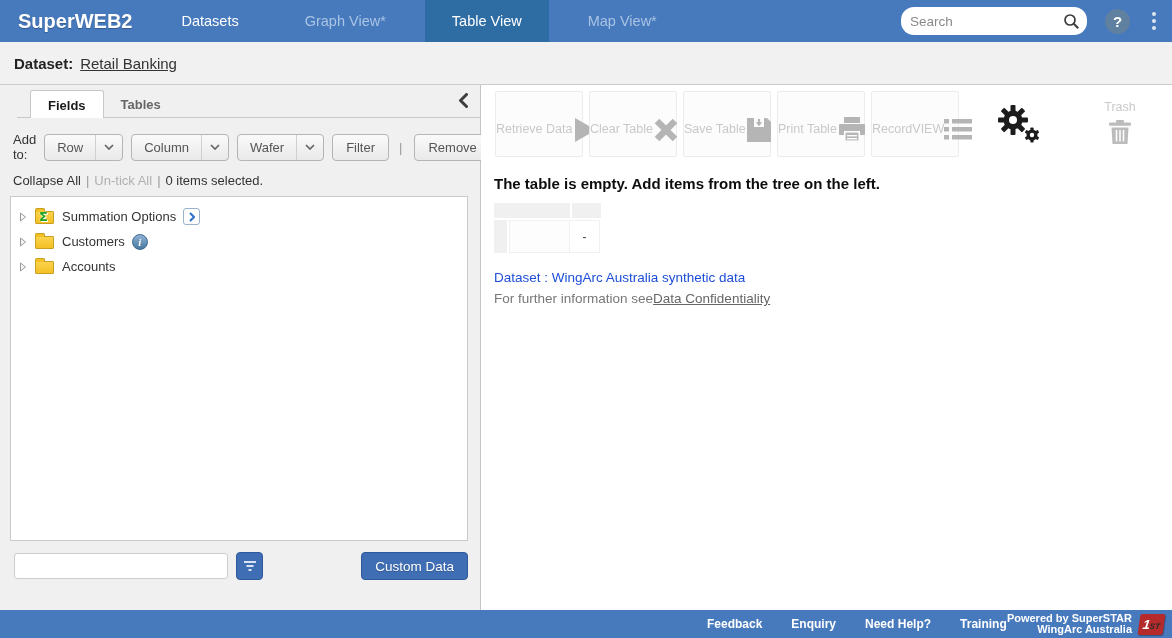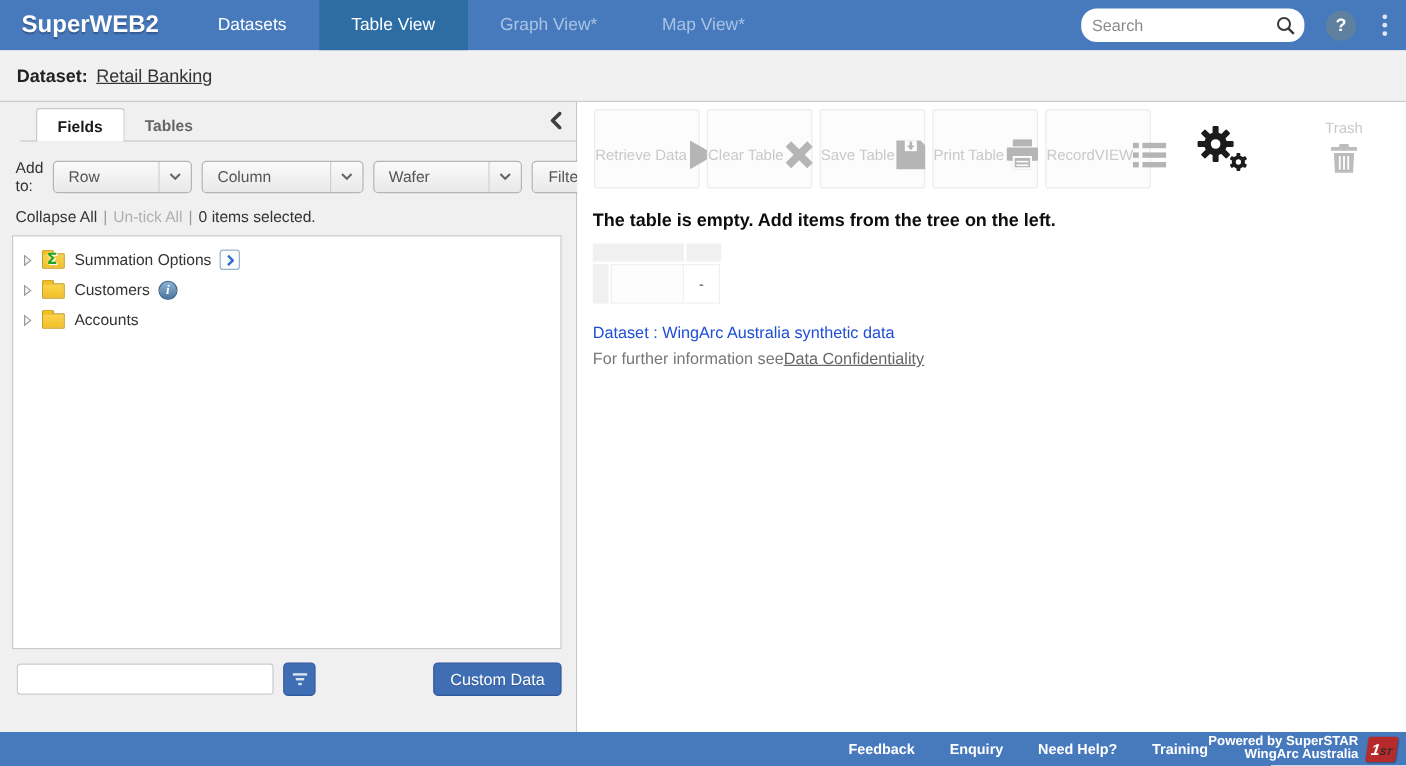--- a/index.html
+++ b/index.html
@@ -2,21 +2,21 @@
 <html><head>
 <meta charset="utf-8">
 <style>
   * { margin:0; padding:0; box-sizing:border-box; }
   html,body { width:1172px; height:638px; }
   body { position:relative; font-family:"Liberation Sans",sans-serif; background:#fff; overflow:hidden; }
 
   
   .header { position:absolute; top:0; left:0; right:0; height:42px; background:#4779bd; display:flex; align-items:center; }
   .logo { font-size:20px; font-weight:bold; color:#fff; padding:0 22px 0 18px; text-shadow:0 1px 1px rgba(0,0,0,.25); }
-  .nav { display:flex; height:100%; }
+  .nav { display:flex; height:100%;gap:12px; }
   .nav-item { display:flex; align-items:center; padding:0 27px; color:#fff; font-size:14.5px; cursor:pointer; }
   .nav-item.active { background:#2e6da4; }
   .nav-item.disabled { color:#a9c4e3; }
   .header-right { margin-left:auto; display:flex; align-items:center; padding-right:16px; }
   .search-box { position:relative; width:186px; height:28px; background:#fff; border-radius:13px; }
   .search-box input { width:100%; height:100%; border:none; outline:none; padding:0 32px 0 9px; font-size:13.5px; color:#333; font-family:inherit; background:transparent; }
   .search-box input::placeholder { color:#8a8a8a; }
   .search-mag { position:absolute; right:7px; top:6px; }
   .help-icon { width:25px; height:25px; border-radius:50%; background:#60809f; color:#fff; font-size:15px; font-weight:bold; display:flex; align-items:center; justify-content:center; margin-left:18px; cursor:pointer; }
   .kebab { margin-left:22px; width:4px; height:4px; border-radius:50%; background:#dfe7f1; box-shadow:0 7px 0 #dfe7f1, 0 14px 0 #dfe7f1; position:relative; top:-7px; cursor:pointer; }
@@ -34,21 +34,21 @@
   .tabs { display:flex; padding:5px 0 0 13px; border-bottom:1px solid #c8c8c8; height:33px; position:relative;margin-left:17px; }
   .tab { font-size:13px; font-weight:bold; padding:7px 17px 8px; color:#666; cursor:pointer; }
   .tab.active { background:#fff; color:#1a1a1a; border:1px solid #c8c8c8; border-bottom:none; border-radius:3px 3px 0 0; margin-bottom:-1px; }
   .panel-collapse { position:absolute; right:12px; top:8px; cursor:pointer; }
 
   
   .addto { display:flex; align-items:center; margin:14px 0 0 13px; font-size:13px; color:#333; }
   .btn { display:inline-flex; align-items:center; height:27px; background:linear-gradient(#fafafa,#e9e9e9); border:1px solid #b5b5b5; border-radius:4px; font-size:13px; color:#555; cursor:pointer; }
   .btn .btxt { padding:0 12px; }
   .btn .caret { border-left:1px solid #cfcfcf; height:100%; display:flex; align-items:center; padding:0 8px; }
-  .addto .btn { margin-left:8px;gap:37px; }
+  .addto .btn { margin-left:8px; }
   .addto .sep { margin:0 4px 0 10px; color:#999; }
   .addto .btn.plain .btxt { padding:0 13px; }
 
   
   .sel-row { margin:11px 0 0 13px; font-size:13px; color:#333; }
   .sel-row .lnk { cursor:pointer; }
   .sel-row .dis { color:#b0b0b0; }
   .sel-row .sep { color:#999; margin:0 5px; }
 
   
@@ -101,25 +101,25 @@
 </style>
 </head>
 <body>
 
 <div class="header">
   <div class="logo">SuperWEB2</div>
   <div class="nav">
     <div class="nav-item">
         <span>Datasets</span>
       </div>
+    <div class="nav-item disabled">
+        <span>Graph View*</span>
+      </div>
     <div class="nav-item active">
         <span>Table View</span>
-      </div>
-    <div class="nav-item disabled">
-        <span>Graph View*</span>
       </div>
     <div class="nav-item disabled">
         <span>Map View*</span>
       </div>
   </div>
   <div class="header-right">
     <div class="search-box">
       <input type="text" placeholder="Search" style="">
       <span class="search-mag">
         <svg width="17" height="17" viewBox="0 0 17 17">

